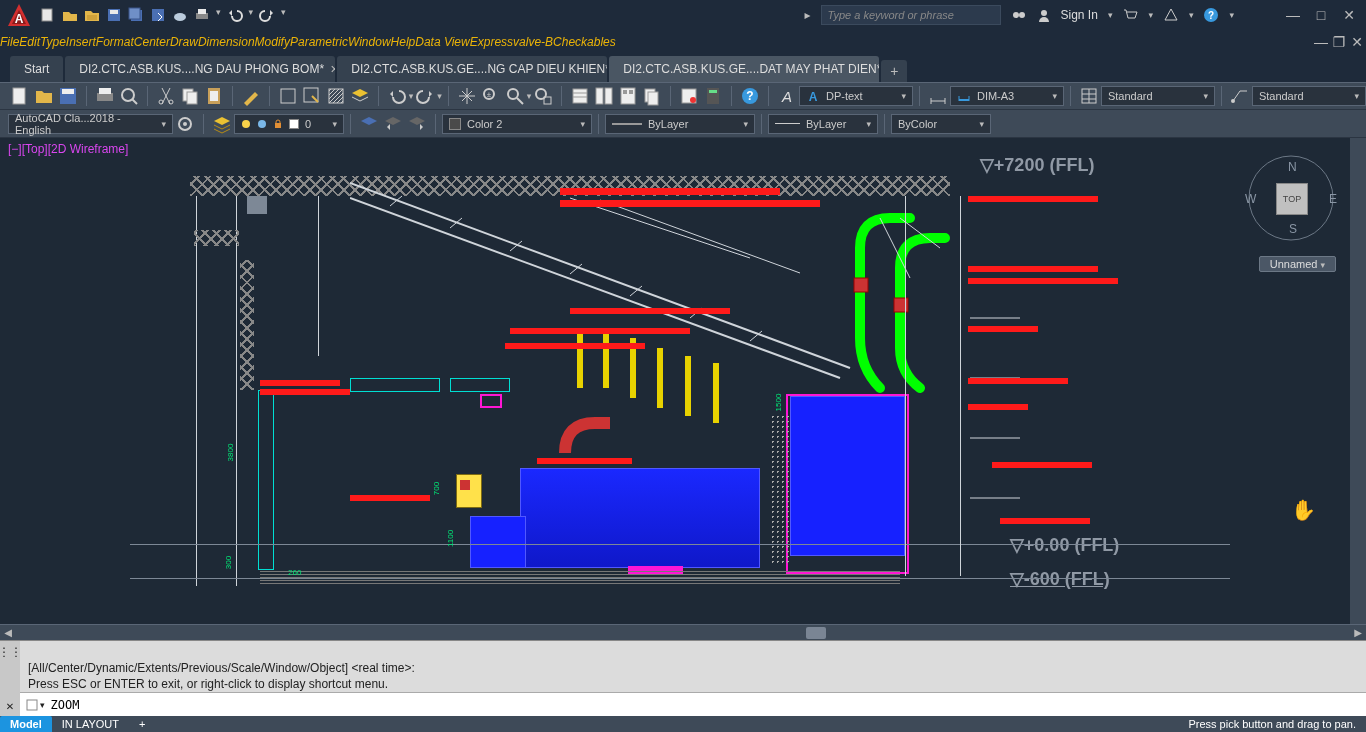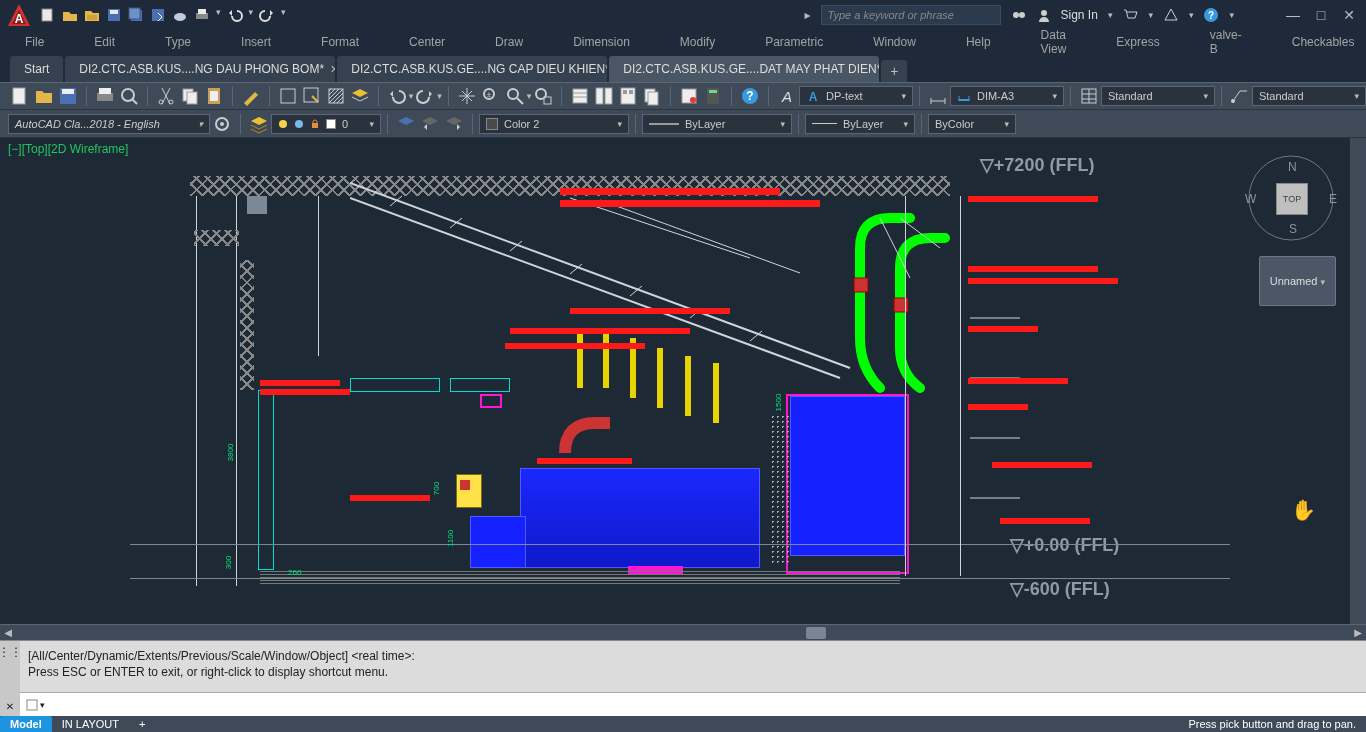--- a/index.html
+++ b/index.html
@@ -11,60 +11,60 @@
 .qat-btn { width:16px; height:16px; display:inline-block; }
 #titlebar .center { position:absolute; left:50%; transform:translateX(-50%); color:#ddd; font-size:12px; white-space:nowrap; }
 #titlebar .right { margin-left:auto; display:flex; align-items:center; gap:10px; padding-right:8px; }
 .search-box { width:180px; height:20px; background:#2c3a4d; border:1px solid #3b4a5d; padding:0 6px; font-size:11px; font-style:italic; color:#888; display:flex; align-items:center; }
 .right-icon { width:16px; height:16px; display:inline-block; }
 .drop-arrow { font-size:9px; color:#bbb; }
 .user-icon { width:14px; height:14px; display:inline-block; }
 .win-btn { width:18px; height:18px; display:inline-flex; align-items:center; justify-content:center; color:#bbb; font-size:14px; }
 
 #menubar { height:24px; display:flex; align-items:center; font-size:12px; background:#1e2a3a; }
-#menubar .mitem { padding:0 25px; color:#a3a3a3; height:24px; display:flex; align-items:center; }
+#menubar .mitem { padding:0 0; color:#eab308; height:24px; display:flex; align-items:center;font-style:italic; }
 
 #filetabs { height:28px; display:flex; align-items:flex-end; background:#1e2a3a; padding-left:10px; gap:2px; }
 .ftab { height:26px; padding:0 14px; font-size:12px; display:flex; align-items:center; color:#ddd; background:#35414f; border-radius:3px 3px 0 0; gap:6px; max-width:270px; white-space:nowrap; overflow:hidden; }
 .ftab.active { background:#4a5663; }
 .ftab .close { font-size:11px; color:#bbb; }
 .new-tab { width:26px; height:22px; display:flex; align-items:center; justify-content:center; background:#35414f; border-radius:3px 3px 0 0; color:#bbb; font-size:14px; }
 
 #ribbon1 { height:28px; background:#3e4a58; display:flex; align-items:center; padding-left:8px; border-top:1px solid #5a6676; border-bottom:1px solid #2b3542; }
 #ribbon2 { height:28px; background:#3e4a58; display:flex; align-items:center; padding-left:8px; border-bottom:1px solid #2b3542; }
 .r-divider { width:1px; height:20px; background:#5a6676; margin:0 6px; }
 .r-btn { width:20px; height:20px; margin:0 2px; display:inline-block; }
 .r-combo { height:20px; background:#29323d; border:1px solid #5a6676; font-size:11px; color:#ccc; display:flex; align-items:center; padding:0 6px; gap:6px; }
 
 #canvas { position:absolute; top:138px; left:0; right:0; bottom:108px; background:#1e2936; overflow:hidden; }
-#vp-label { position:absolute; top:4px; left:8px; font-size:12px; color:#22c55e; }
+#vp-label { position:absolute; top:4px; left:8px; font-size:12px; color:#d946ef; }
 .scrollbar-h { position:absolute; bottom:92px; left:0; right:0; height:16px; background:#3e4a58; border-top:1px solid #5a6676; display:flex; align-items:center; }
 .scrollbar-h .thumb { position:absolute; left:806px; width:20px; height:12px; background:#7a8594; border-radius:2px; }
 .scrollbar-h .arrow { width:16px; height:16px; display:flex; align-items:center; justify-content:center; color:#bbb; font-size:10px; }
 .scrollbar-v { position:absolute; top:138px; right:0; bottom:108px; width:16px; background:#3e4a58; }
 
 #cmdwin { position:absolute; bottom:16px; left:0; right:0; height:76px; background:#e5e5e5; display:flex; font-family:Consolas,monospace; font-size:12px; color:#222; border-top:1px solid #888; }
 #cmdwin .grip { width:20px; background:#c8c8c8; display:flex; flex-direction:column; align-items:center; justify-content:space-between; padding:4px 0; }
-#cmdwin .history { flex:1; padding:8px 8px; background:#dcdcdc; line-height:1.3; white-space:pre; overflow:hidden; }
+#cmdwin .history { flex:1; padding:20px 8px; background:#dcdcdc; line-height:1.3; white-space:pre; overflow:hidden; }
 #cmd-input-row { background:#fff; height:24px; display:flex; align-items:center; padding:0 6px; gap:6px; border-top:1px solid #aaa; }
 #cmd-input-row input { border:none; outline:none; font-family:Consolas,monospace; font-size:12px; flex:1; background:transparent; }
 
 #statusbar { position:absolute; bottom:0; left:0; right:0; height:16px; background:#3e4a58; display:flex; align-items:center; font-size:11px; color:#fff; }
 #statusbar .stab { padding:0 10px; height:16px; display:flex; align-items:center; }
 #statusbar .stab.active { background:#1c94e0; color:#fff; font-weight:bold; border-radius:2px 2px 0 0; }
 #statusbar .spacer { flex:1; }
 #statusbar .right-msg { padding-right:10px; color:#fff; }
 
 #viewcube { position:absolute; top:10px; right:25px; width:100px; height:100px; color:#8a96a5; pointer-events:none; }
 #viewcube .cube { position:absolute; top:35px; left:35px; width:32px; height:32px; background:#c0c0c0; border:1px solid #888; display:flex; align-items:center; justify-content:center; font-size:9px; color:#444; }
 #viewcube .n { position:absolute; top:12px; left:47px; font-size:12px; }
 #viewcube .s { position:absolute; bottom:12px; left:48px; font-size:12px; }
 #viewcube .e { position:absolute; top:44px; right:4px; font-size:12px; }
 #viewcube .w { position:absolute; top:44px; left:4px; font-size:12px; }
-#unnamed { position:absolute; top:118px; right:30px; font-size:11px; background:#4b5766; border:1px solid #6c7886; padding:18px 10px; border-radius:2px; color:#ddd; }
+#unnamed { position:absolute; top:118px; right:30px; font-size:11px; background:#4b5766; border:1px solid #6c7886; padding:1px 10px; border-radius:2px; color:#ddd; }
 #pan-cursor { position:absolute; right:50px; top:360px; font-size:20px; color:#ddd; }
 
 .draw-layer { position:absolute; inset:0; }
 .ffl-label { position:absolute; color:#9099a5; font-size:18px; font-weight:bold; }
 .red-note { position:absolute; color:#ff1a1a; font-size:8px; font-weight:bold; }
 .dim-text { position:absolute; color:#00e676; font-size:8px; }
 .hatch-truss { position:absolute; background:repeating-linear-gradient(45deg,#888 0 2px,transparent 2px 8px),repeating-linear-gradient(-45deg,#888 0 2px,transparent 2px 8px); }
 .hatch-ground { position:absolute; background:repeating-linear-gradient(0deg,#777 0 1px,transparent 1px 3px); }
 .blue-rect { position:absolute; background:#1621ff; border:1px solid #5158ff; }
 .magenta-rect { position:absolute; background:transparent; border:2px solid #ff16d5; }
@@ -455,21 +455,21 @@
         <circle cx="3" cy="15" r="2" fill="#ccc"></circle>
       </svg>
     </span>
   <div class="r-combo" style="width:120px;">
     <span>Standard</span>
     <span style="margin-left:auto;" class="drop-arrow">▾</span>
   </div>
 </div>
 
 <div id="ribbon2">
-  <div class="r-combo" style="width:202px;font-style:italic;">
+  <div class="r-combo" style="width:165px;">
     <span>AutoCAD Cla...2018 - English</span>
     <span style="margin-left:auto;" class="drop-arrow">▾</span>
   </div>
   <span class="r-btn">
       <svg width="20" height="20">
         <circle cx="10" cy="10" r="6" fill="none" stroke="#ccc" stroke-width="2"></circle>
         <circle cx="10" cy="10" r="2" fill="#ccc"></circle>
       </svg>
     </span>
   <span class="r-divider"></span>
@@ -525,34 +525,34 @@
     <span>ByLayer</span>
     <span style="margin-left:auto;" class="drop-arrow">▾</span>
   </div>
   <span class="r-divider"></span>
   <div class="r-combo" style="width:110px;">
     <span style="display:inline-block;width:25px;border-top:1px solid #ccc;"></span>
     <span>ByLayer</span>
     <span style="margin-left:auto;" class="drop-arrow">▾</span>
   </div>
   <span class="r-divider"></span>
-  <div class="r-combo" style="width:88px;">
+  <div class="r-combo" style="width:100px;">
     <span>ByColor</span>
     <span style="margin-left:auto;" class="drop-arrow">▾</span>
   </div>
 </div>
 
 <div id="canvas">
   <div id="vp-label">[−][Top][2D Wireframe]</div>
 
   <div class="draw-layer">
 
     <div class="ffl-label" style="top:16px; left:980px;">▽+7200 (FFL)</div>
     <div class="ffl-label" style="top:396px; left:1010px;">▽+0.00 (FFL)</div>
-    <div class="ffl-label" style="top:440px; left:1010px;">▽-600 (FFL)</div>
+    <div class="ffl-label" style="top:430px; left:1010px;text-decoration:underline;">▽-600 (FFL)</div>
 
     <div class="hatch-truss" style="top:38px; left:190px; width:760px; height:20px;"></div>
 
     <svg style="position:absolute; top:40px; left:350px;" width="520" height="220">
       <line x1="0" y1="20" x2="490" y2="200" stroke="#cfd4da" stroke-width="2"></line>
       <line x1="0" y1="5" x2="500" y2="190" stroke="#cfd4da" stroke-width="2"></line>
       <g stroke="#cfd4da">
         <line x1="40" y1="28" x2="52" y2="18"></line>
           <line x1="100" y1="50" x2="112" y2="40"></line>
           <line x1="160" y1="73" x2="172" y2="63"></line>
@@ -684,20 +684,21 @@
   <div style="flex:1;display:flex;flex-direction:column;">
     <div class="history">[All/Center/Dynamic/Extents/Previous/Scale/Window/Object] &lt;real time&gt;:
 Press ESC or ENTER to exit, or right-click to display shortcut menu.</div>
     <div id="cmd-input-row">
       <span style="display:inline-flex;align-items:center;gap:2px;">
           <svg width="12" height="12">
             <rect x="1" y="1" width="10" height="10" fill="none" stroke="#888"></rect>
           </svg>
           <span style="font-size:9px;">▾</span>
         </span>
+      <input value="ZOOM" style="">
     </div>
   </div>
 </div>
 
 <div id="statusbar">
   <div class="stab active">Model</div>
   <div class="stab">IN LAYOUT</div>
   <div class="stab">+</div>
   <div class="spacer"></div>
   <div class="right-msg">Press pick button and drag to pan.</div>

